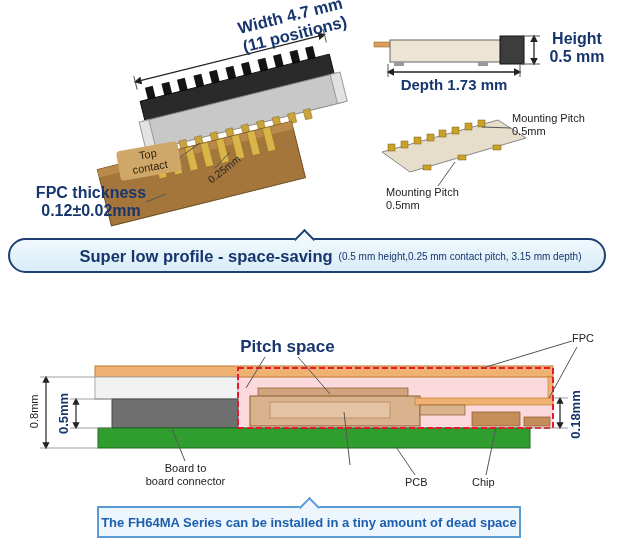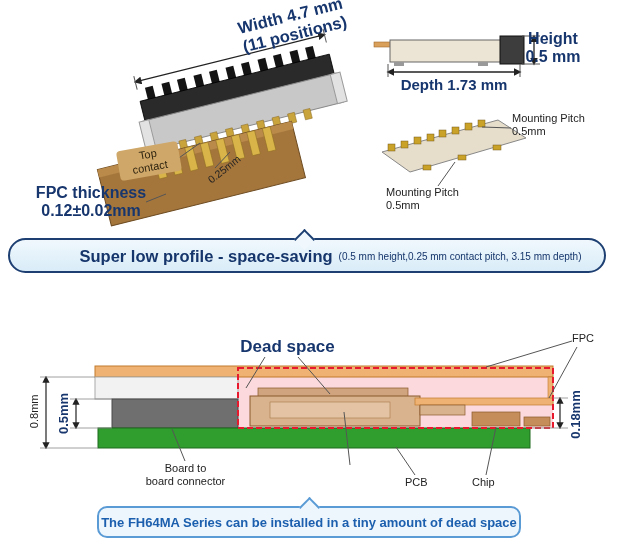--- a/index.html
+++ b/index.html
@@ -13,21 +13,21 @@
 
   
   .banner{position:absolute;border:2px solid #1d3f72;border-radius:18px;
           background:linear-gradient(#f0f8fd,#d9ecf8);display:flex;align-items:baseline;
           justify-content:center;gap:6px;}
   .banner .notch{position:absolute;top:-8px;width:13px;height:13px;background:#f0f8fd;
           border-top:2px solid #1d3f72;border-left:2px solid #1d3f72;transform:rotate(45deg);}
   #banner-top{left:8px;top:238px;width:594px;height:30px;padding-top:1px;}
   #banner-top .main{font-size:16.5px;font-weight:bold;color:#15356b;align-self:center;margin-left:47px;}
   #banner-top .sub{font-size:10px;color:#15356b;align-self:center;}
-  #banner-bottom{left:97px;top:506px;width:420px;height:28px;border-color:#5b9bd5;border-radius:10px;
+  #banner-bottom{left:97px;top:506px;width:420px;height:28px;border-color:#5b9bd5;border-radius:0;
           background:#eef6fd;align-items:center;}
   #banner-bottom .main{font-size:13px;font-weight:bold;color:#1b5fae;}
   #banner-bottom .notch{background:#eef6fd;border-color:#5b9bd5;}
 
   .callout{position:absolute;background:#cfa768;color:#2f2410;border-radius:4px;
            padding:2px 5px;font-size:11px;text-align:center;white-space:pre-line;line-height:1.2;}
 </style>
 </head>
 <body>
 
@@ -177,21 +177,21 @@
       <line x1="185" y1="461" x2="172" y2="429"></line>
       <line x1="350" y1="465" x2="344" y2="412"></line>
       <line x1="415" y1="475" x2="396" y2="447"></line>
       <line x1="486" y1="475" x2="496" y2="427"></line>
     </g>
   </svg>
 
   <div class="lbl navy center" style="left:210px;top:6px;width:165px;font-size:16.5px;transform:rotate(-14deg);">Width 4.7 mm
 (11 positions)</div>
 
-  <div class="lbl navy center" style="left:517px;top:30px;width:72px;font-size:16px;">Height
+  <div class="lbl navy center" style="left:541px;top:30px;width:72px;font-size:16px;">Height
 0.5 mm</div>
 
   <div class="lbl navy center" style="left:388px;top:76px;width:132px;font-size:15px;">Depth 1.73 mm</div>
 
   <div class="callout" style="left:118px;top:146px;width:52px;transform:rotate(-10deg);">Top
 contact</div>
 
   <div class="lbl" style="left:205px;top:163px;font-size:10.5px;color:#222;transform:rotate(-38deg);">0.25mm</div>
 
   <div class="lbl navy center" style="left:16px;top:184px;width:150px;font-size:16px;">FPC thickness
@@ -202,21 +202,21 @@
 
   <div class="lbl sm" style="left:386px;top:186px;width:100px;">Mounting Pitch
 0.5mm</div>
 
   <div id="banner-top" class="banner">
     <div class="notch" style="left:287px;"></div>
     <span class="main">Super low profile - space-saving</span>
     <span class="sub">(0.5 mm height,0.25 mm contact pitch, 3.15 mm depth)</span>
   </div>
 
-  <div class="lbl navy center" style="left:225px;top:337px;width:125px;font-size:17px;">Dead space</div>
+  <div class="lbl navy center" style="left:225px;top:337px;width:125px;font-size:17px;">Pitch space</div>
 
   <div class="lbl sm" style="left:572px;top:332px;">FPC</div>
 
   <div class="lbl sm center" style="left:6px;top:405px;width:56px;transform:rotate(-90deg);">0.8mm</div>
 
   <div class="lbl navy center" style="left:36px;top:406px;width:56px;font-size:13px;transform:rotate(-90deg);">0.5mm</div>
 
   <div class="lbl navy center" style="left:548px;top:407px;width:56px;font-size:13px;transform:rotate(-90deg);">0.18mm</div>
 
   <div class="lbl sm center" style="left:128px;top:462px;width:115px;">Board to

